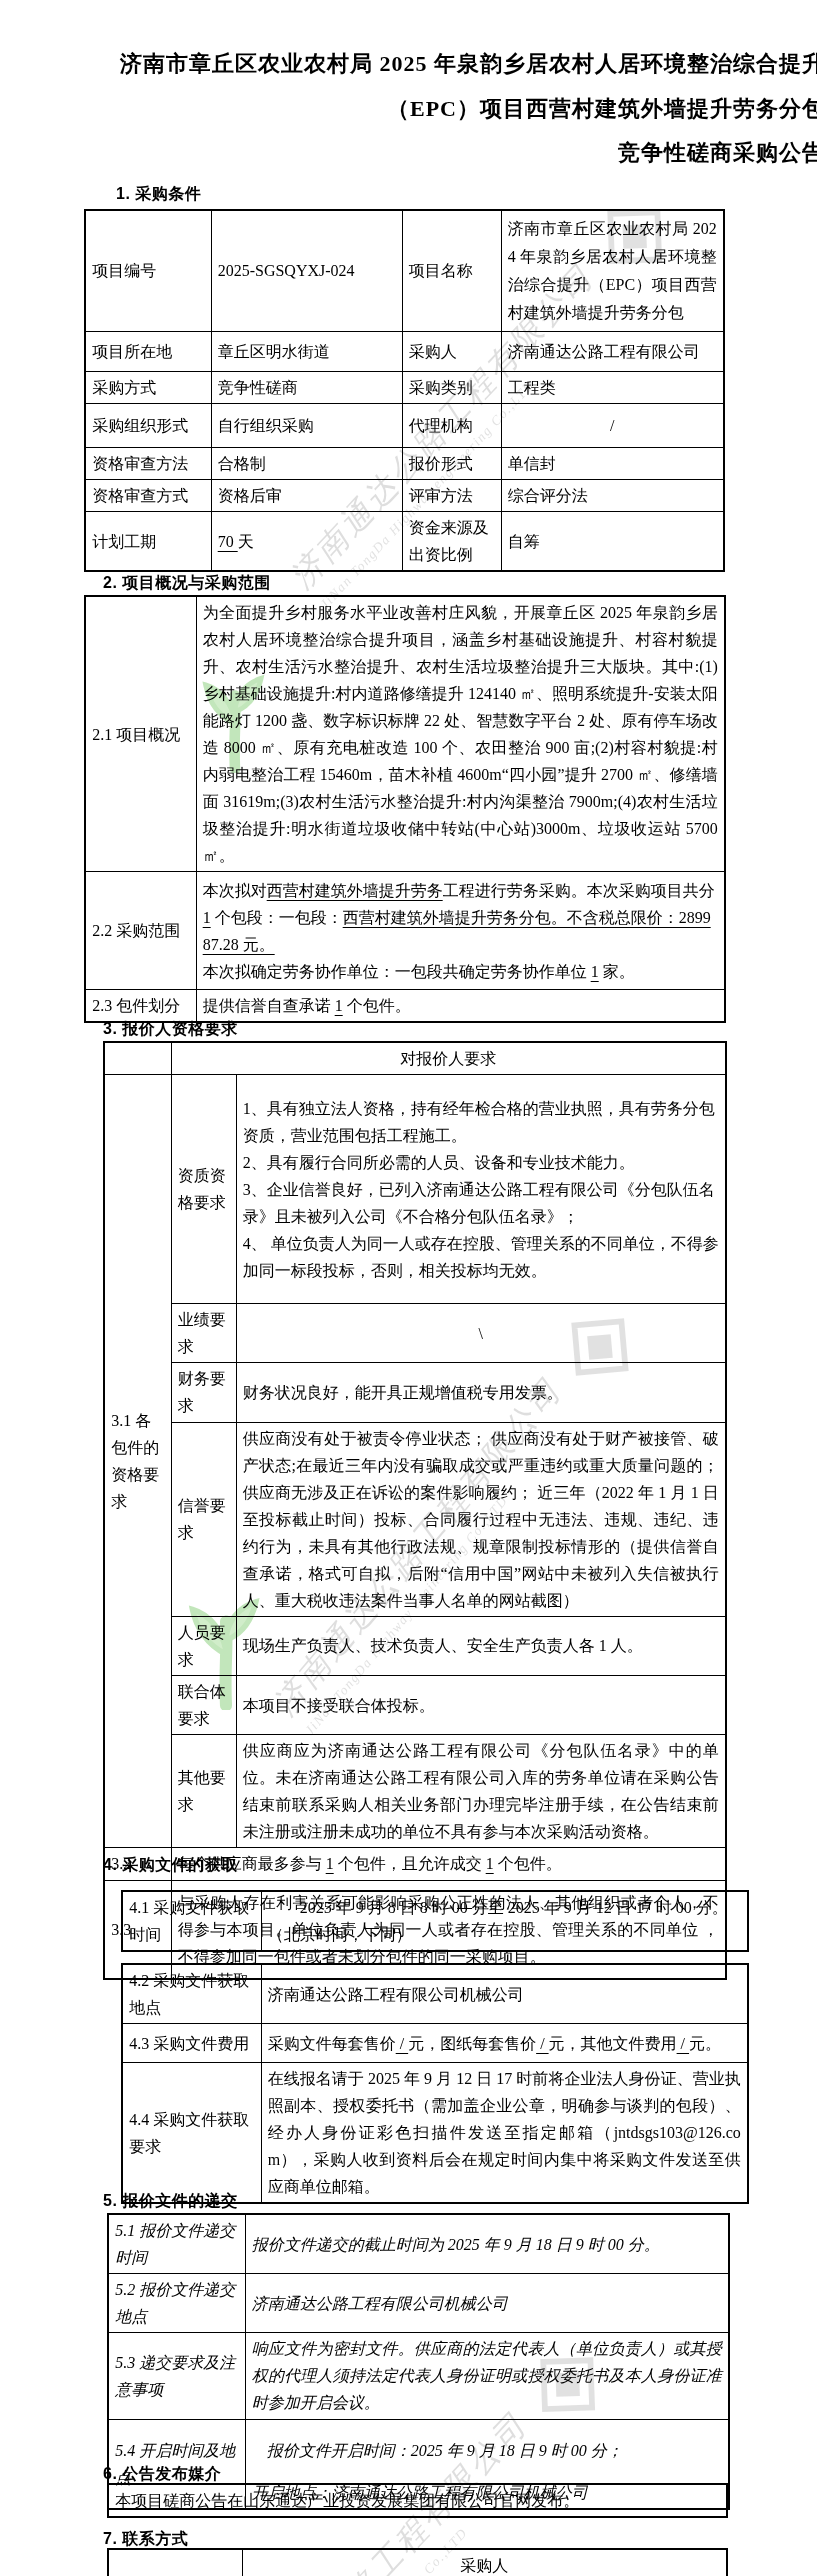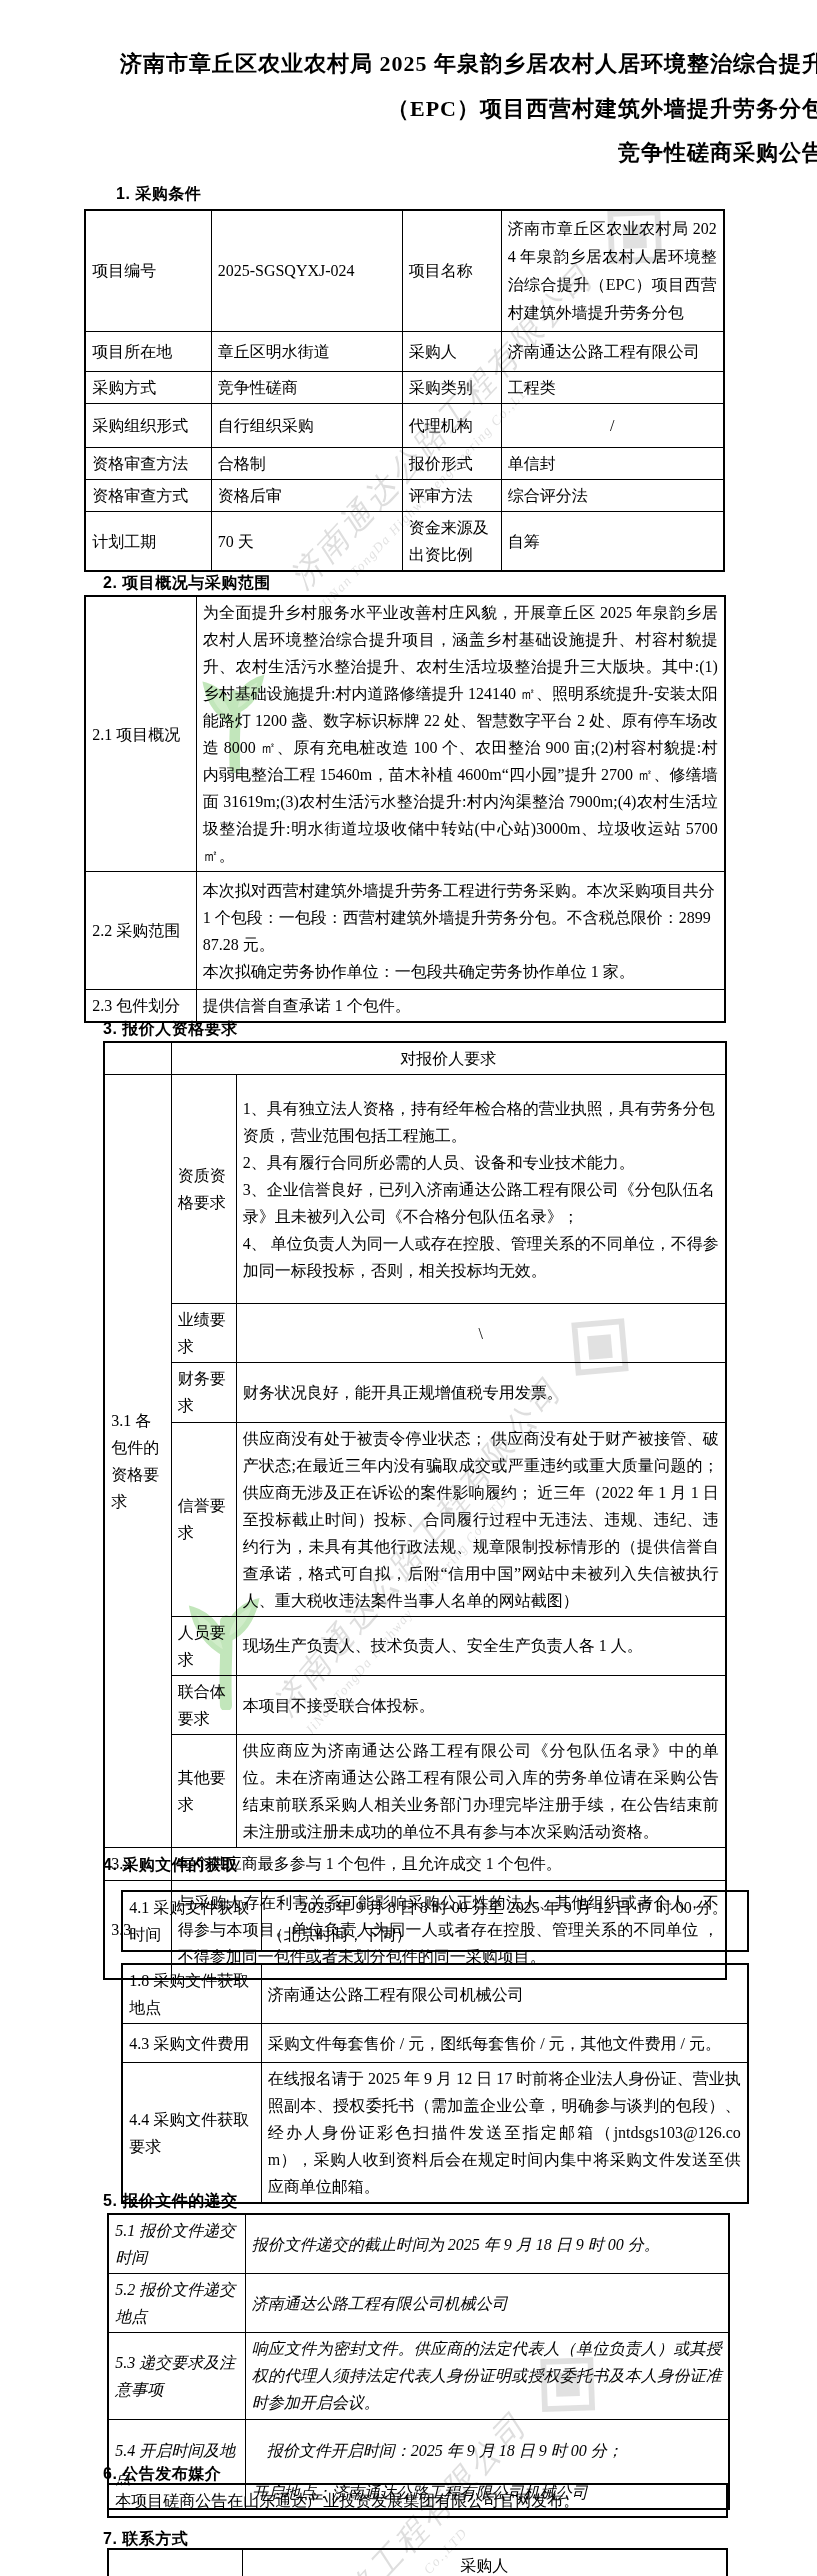--- a/index.html
+++ b/index.html
@@ -11,21 +11,21 @@
         font-family:"Liberation Sans","DejaVu Sans",sans-serif;}
   table.t{position:absolute;border-collapse:collapse;table-layout:fixed;background:transparent;}
   table.t, table.t td{border:1.3px solid #000;}
   table.t{border-width:2.1px;}
   table.t td{border-top-width:1.8px;border-bottom-width:1.8px;
         font-size:16px;line-height:27px;padding:2.1px 6.2px;vertical-align:middle;
         word-break:break-all;}
   td.c{text-align:center;}
   td.j{text-align:justify;}
   .pre{white-space:pre-line;}
-  .u{text-underline-offset:3.6px;}
+  .u{text-decoration:underline;text-underline-offset:3.6px;}
   .ind p{margin:0;}
   .gap2{margin-top:19.6px;}
   .gap1{margin-top:8.2px;}
   .indent{text-indent:2em;}
   
   .wm{position:absolute;opacity:0.33;pointer-events:none;}
   .wm-inner{display:flex;align-items:center;gap:17.5px;}
   .wm-cn{font-size:32px;color:#9d9d9d;letter-spacing:3.6px;font-style:italic;white-space:nowrap;}
   .wm-en{font-size:13.4px;color:#a7a7a7;letter-spacing:1.5px;margin-top:5.2px;font-style:italic;white-space:nowrap;}
   .plant{position:absolute;opacity:0.78;pointer-events:none;}
@@ -234,21 +234,21 @@
     </tr>
   </tbody>
     </table>
   <table class="t" style="left:121px;top:1963px;width:626px;">
     <colgroup>
         <col style="width:139px">
         <col style="width:487px">
       </colgroup>
     <tbody>
         <tr style="height:55px">
-      <td>1.8 采购文件获取地点</td>
+      <td>4.2 采购文件获取地点</td>
       <td>济南通达公路工程有限公司机械公司</td>
     </tr>
     <tr style="height:39px">
       <td>4.3 采购文件费用</td>
       <td><span>采购文件每套售价</span><span class="u"> / </span><span>元，图纸每套售价</span><span class="u"> / </span><span>元，其他文件费用</span><span class="u"> / </span><span>元。</span></td>
     </tr>
     <tr style="height:124px">
       <td>4.4 采购文件获取要求</td>
       <td class="j">在线报名请于 2025 年 9 月 12 日 17 时前将企业法人身份证、营业执照副本、授权委托书（需加盖企业公章，明确参与谈判的包段）、经办人身份证彩色扫描件发送至指定邮箱（jntdsgs103@126.com），采购人收到资料后会在规定时间内集中将采购文件发送至供应商单位邮箱。</td>
     </tr>

